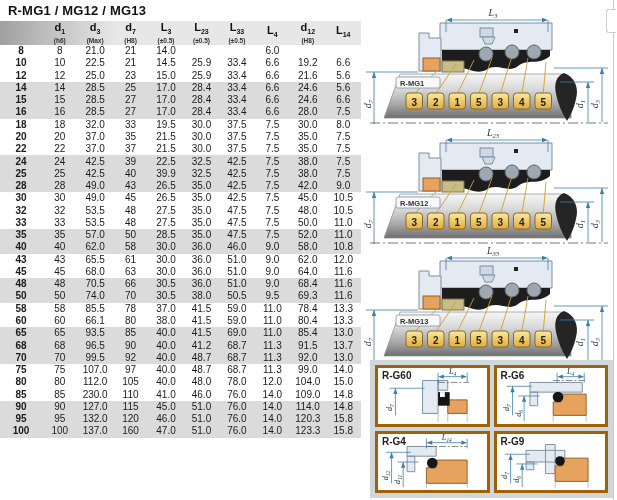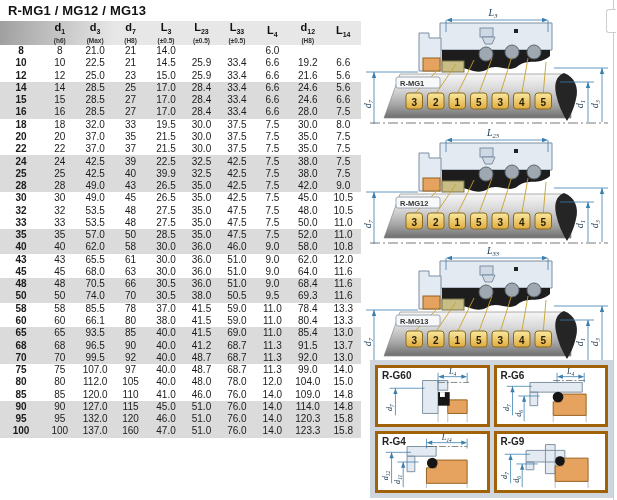--- a/index.html
+++ b/index.html
@@ -439,21 +439,21 @@
             <td>40.0</td>
             <td>48.0</td>
             <td>78.0</td>
             <td>12.0</td>
             <td>104.0</td>
             <td>15.0</td>
           </tr>
           <tr>
             <td>85</td>
             <td>85</td>
-            <td>120.0</td>
+            <td>230.0</td>
             <td>110</td>
             <td>41.0</td>
             <td>46.0</td>
             <td>76.0</td>
             <td>14.0</td>
             <td>109.0</td>
             <td>14.8</td>
           </tr>
           <tr class="band">
             <td>90</td>

